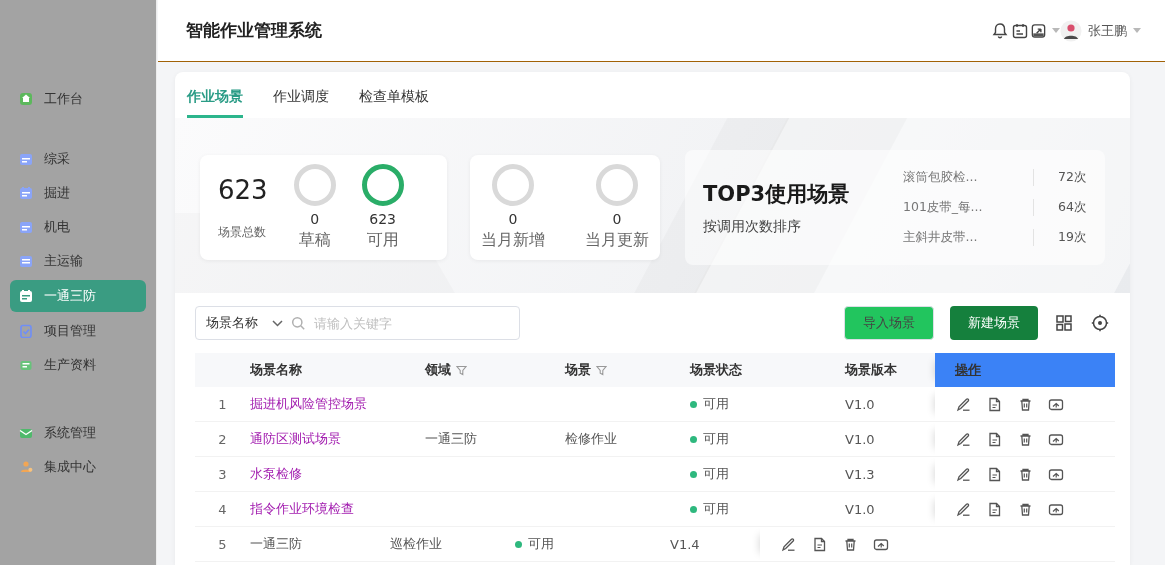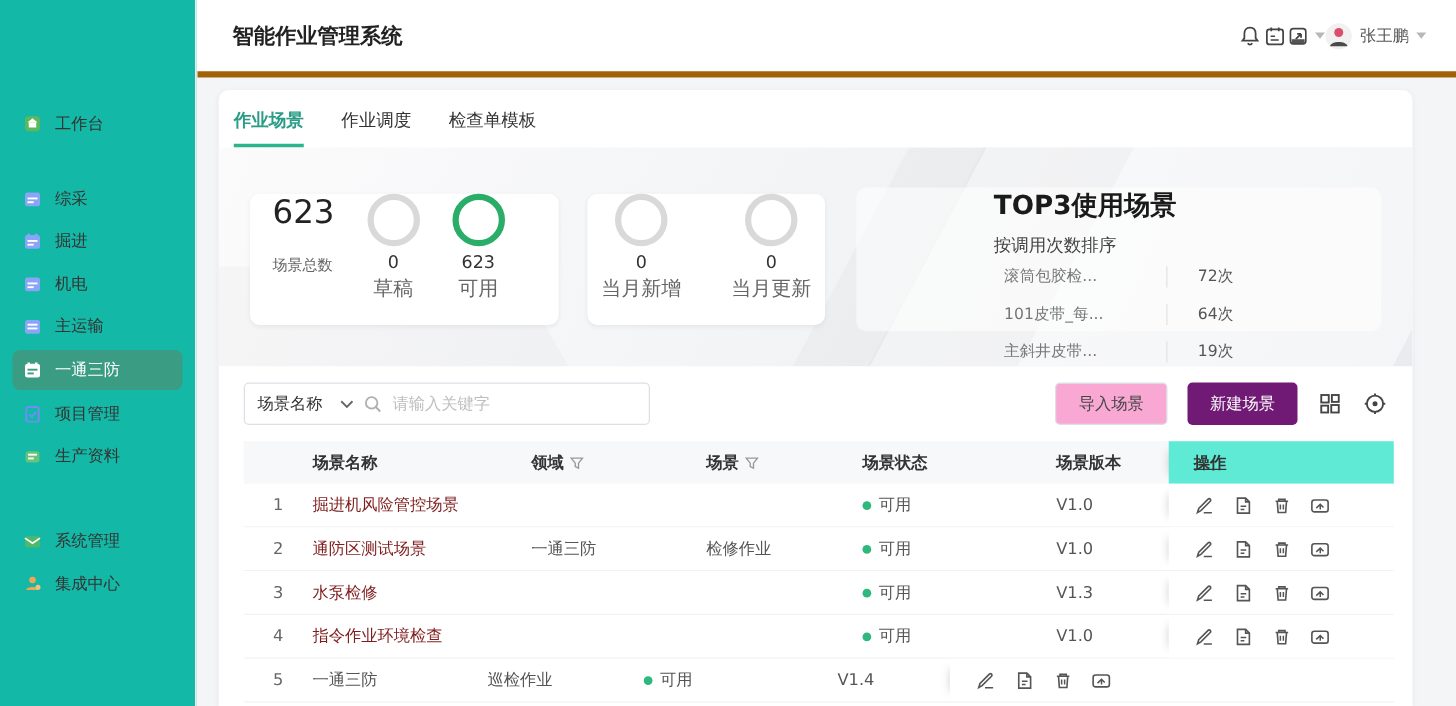--- a/index.html
+++ b/index.html
@@ -1,31 +1,31 @@
 <!DOCTYPE html>
 <html><head>
 <meta charset="utf-8">
 <style>
   * { margin:0; padding:0; box-sizing:border-box; }
   html,body { width:1165px; height:565px; overflow:hidden; background:#f4f5f7;
     font-family:"DejaVu Sans","Liberation Sans",sans-serif; }
   .app { position:relative; width:1165px; height:565px; }
 
   
-  .sidebar { position:absolute; left:0; top:0; width:157px; height:565px; background:#14b8a6;
+  .sidebar { position:absolute; left:0; top:0; width:157px; height:565px; background:#a3a3a3;
     border-right:1px solid #ececec; z-index:5; padding-top:80px; }
   .side-item { display:flex; align-items:center; gap:10px; height:30px; margin:4px 10px;
     padding:0 8px; border-radius:6px; font-size:13px; color:#333; cursor:pointer; white-space:nowrap; }
   .side-item .sicon { width:16px; height:16px; flex:0 0 16px; display:flex; align-items:center; justify-content:center; }
   .side-item.sel { background:#3a9c82; color:#fff; height:32px; }
   .side-gap1 { height:22px; } .side-gap2 { height:30px; }
 
   
   .header { position:absolute; left:158px; top:0; right:0; height:62px; background:#fff;
-    border-bottom:5px solid #a16207; display:flex; align-items:center; }
+    border-bottom:1px solid #a16207; display:flex; align-items:center; }
   .header-title { font-size:17px; font-weight:bold; color:#222; margin-left:28px; }
   .header-right { margin-left:auto; margin-right:24px; display:flex; align-items:center; }
   .hicon { width:20px; height:20px; display:flex; align-items:center; justify-content:center; cursor:pointer; }
   .chev { width:0; height:0; border-left:4px solid transparent; border-right:4px solid transparent;
     border-top:5px solid #b8b8b8; display:inline-block; }
   .user-box { display:flex; align-items:center; gap:6px; cursor:pointer; }
   .user-name { font-size:13px; color:#555; }
 
   
   .panel { position:absolute; left:175px; top:72px; width:955px; height:493px; background:#fff;
@@ -36,61 +36,61 @@
   .tab.active { color:#2a9c86; font-weight:bold; border-bottom:3px solid #2cb58c; }
 
   
   .banner { position:relative; height:175px; background:linear-gradient(115deg,#fbfbfc 0%,#f2f3f5 55%,#e9ebee 100%); overflow:hidden; }
   .poly { position:absolute; background:rgba(255,255,255,.5); }
   .poly1 { right:-40px; top:-60px; width:420px; height:260px; transform:skewX(-28deg); border-left:2px solid rgba(0,0,0,.04); }
   .poly2 { right:260px; top:-60px; width:180px; height:260px; transform:skewX(-28deg); background:rgba(0,0,0,.025); }
   .poly3 { left:-60px; bottom:-80px; width:340px; height:160px; transform:skewX(30deg); background:rgba(0,0,0,.02); }
 
   .stat-card { position:absolute; top:37px; height:105px; background:#fff; border-radius:8px;
-    box-shadow:0 1px 4px rgba(0,0,0,.06); display:flex; }
+    box-shadow:0 1px 4px rgba(0,0,0,.06); display:flex; align-items:center; }
   .card1 { left:25px; width:247px; padding:0 18px; gap:26px; }
   .card2 { left:295px; width:190px; justify-content:center; gap:40px; }
   .big-num { font-size:26px; color:#222; }
   .stat-sub { font-size:12px; color:#666; margin-top:19px; }
   .ring-wrap { text-align:center; }
   .ring { width:42px; height:42px; border-radius:50%; border:5px solid #d9d9d9; margin:0 auto; }
   .ring.green { border-color:#2aad68; }
   .ring-num { font-size:14px; color:#333; margin-top:5px; }
   .ring-label { font-size:16px; color:#666; margin-top:3px; }
 
   .top3 { position:absolute; left:510px; top:32px; width:420px; height:115px; background:rgba(255,255,255,.55);
-    border-radius:8px; display:flex; align-items:center; padding:0 18px;flex-direction:column; }
+    border-radius:8px; display:flex; align-items:center; padding:0 18px; }
   .top3-head { width:200px; }
   .top3-title { font-size:21px; font-weight:bold; color:#1a1a1a; }
   .top3-sub { font-size:14px; color:#444; margin-top:10px; }
   .top3-list { flex:1; }
   .top3-row { display:flex; align-items:center; height:30px; }
   .top3-name { width:130px; font-size:12.5px; color:#777; white-space:nowrap; overflow:hidden; }
   .top3-count { font-size:12.5px; color:#555; border-left:1px solid #e3e3e3; padding-left:24px; }
 
   
   .toolbar { display:flex; align-items:center; margin:12px 20px 0 20px; height:36px; }
   .search-group { display:flex; align-items:center; width:325px; height:34px; border:1px solid #dcdfe6;
     border-radius:4px; background:#fff; padding:0 10px; gap:8px; }
   .search-field { font-size:13px; color:#333; display:flex; align-items:center; gap:14px; cursor:pointer; }
   .search-input { border:none; outline:none; flex:1; font-size:13px; color:#333; background:transparent;
     font-family:"DejaVu Sans","Liberation Sans",sans-serif; }
   .search-input::placeholder { color:#bfbfbf; }
   .toolbar-right { margin-left:auto; display:flex; align-items:center; gap:16px; }
   .btn { height:34px; padding:0 18px; border-radius:4px; font-size:13px; display:flex; align-items:center; cursor:pointer; }
-  .btn-outline { border:1px solid #dcdfe6; background:#f9a8d4; color:#444; }
-  .btn-primary { background:#701a75; color:#fff; border:none; }
+  .btn-outline { border:1px solid #dcdfe6; background:#22c55e; color:#444; }
+  .btn-primary { background:#15803d; color:#fff; border:none; }
   .ticon { width:20px; height:20px; display:flex; align-items:center; justify-content:center; cursor:pointer; }
 
   
   .table { margin:12px 15px 0 20px; }
   .trow { display:flex; align-items:stretch; }
   .cell { display:flex; align-items:center; font-size:13px; color:#555; }
   .c-idx { width:55px; justify-content:center; color:#666; }
-  .c-name { width:175px; white-space:nowrap; overflow:hidden; color:#7f1d1d; }
+  .c-name { width:175px; white-space:nowrap; overflow:hidden; color:#a21caf; }
   .c-domain { width:140px; } .c-scene { width:125px; }
   .c-status { width:155px; gap:6px; } .c-version { width:90px; }
   .c-actions { width:180px; padding-left:20px; gap:15px;
     box-shadow:-8px 0 8px -8px rgba(0,0,0,.18); background:inherit; }
   .thead { background:#f7f8fa; height:34px; font-weight:bold; }
   .thead .cell { color:#333; font-size:13px; gap:5px; }
   .tbody-row { height:35px; border-bottom:1px solid #f2f2f2; background:#fff; }
   .dot { width:7px; height:7px; border-radius:50%; background:#2eb87e; display:inline-block; }
   .aicon { width:16px; height:16px; display:flex; align-items:center; justify-content:center; cursor:pointer; }
   svg { display:block; }
@@ -356,21 +356,21 @@
             </svg>
         </div>
         <div class="cell c-scene">
           <span>场景</span>
           <svg width="11" height="11" viewBox="0 0 11 11">
               <path d="M1 1.5 H10 L6.8 5.5 V9.5 L4.2 8.2 V5.5 Z" fill="none" stroke="#999" stroke-width="1.1"></path>
             </svg>
         </div>
         <div class="cell c-status">场景状态</div>
         <div class="cell c-version">场景版本</div>
-        <div class="cell c-actions" style="background:#5eead4;text-decoration:underline;">操作</div>
+        <div class="cell c-actions" style="background:#3b82f6;text-decoration:underline;">操作</div>
       </div>
 
       <div class="trow tbody-row">
         <div class="cell c-idx">1</div>
         <div class="cell c-name">掘进机风险管控场景</div>
         <div class="cell c-domain"></div>
         <div class="cell c-scene"></div>
         <div class="cell c-status">
             <span class="dot"></span>
             <span>可用</span>

